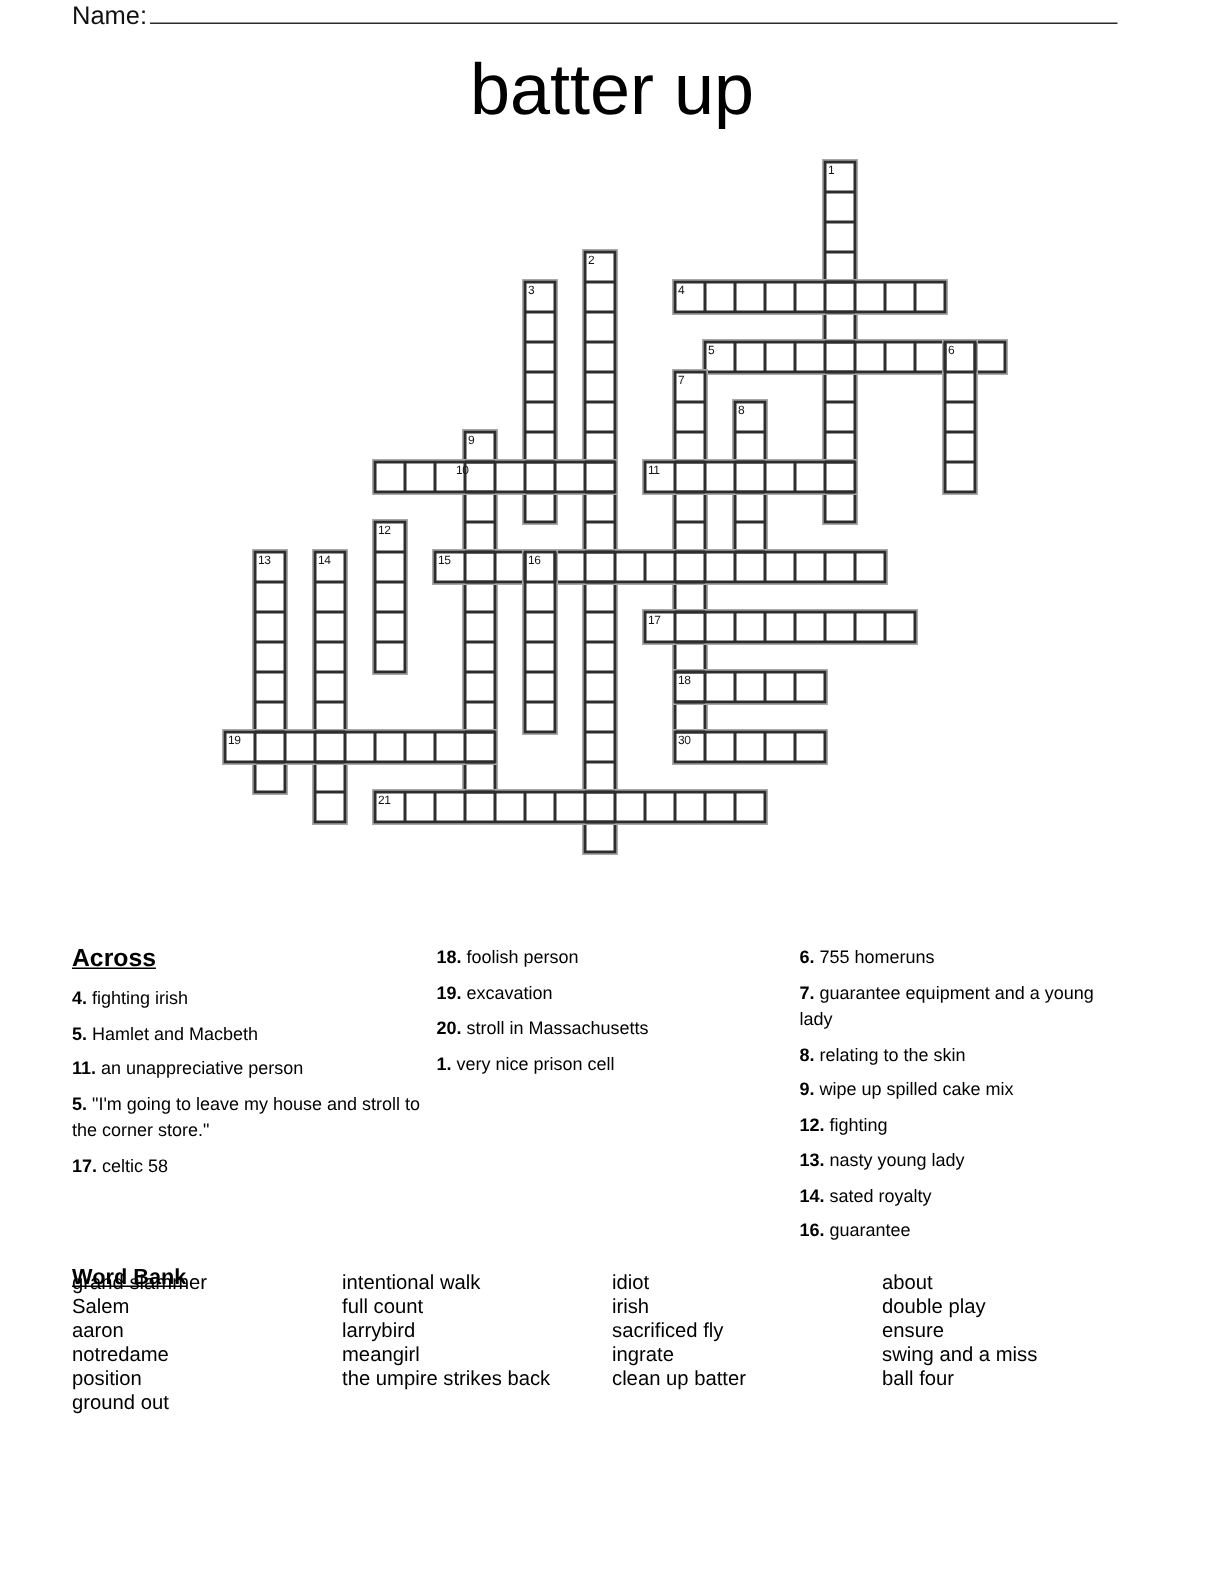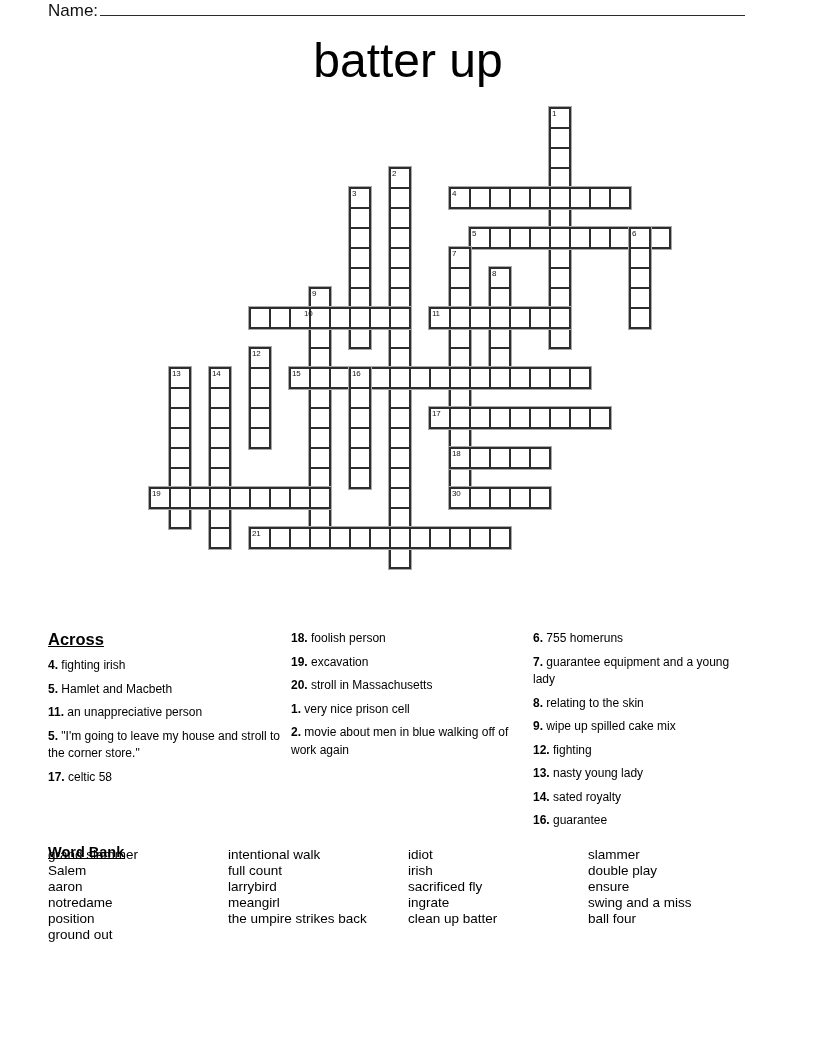--- a/index.html
+++ b/index.html
@@ -451,21 +451,20 @@
       <div class="clue"><span class="cnum">5.</span><span> Hamlet and Macbeth</span></div>
       <div class="clue"><span class="cnum">11.</span><span> an unappreciative person</span></div>
       <div class="clue"><span class="cnum">5.</span><span> "I'm going to leave my house and stroll to the corner store."</span></div>
       <div class="clue"><span class="cnum">17.</span><span> celtic 58</span></div>
     </div>
   <div class="clue-col c2">
       <div class="clue"><span class="cnum">18.</span><span> foolish person</span></div>
       <div class="clue"><span class="cnum">19.</span><span> excavation</span></div>
       <div class="clue"><span class="cnum">20.</span><span> stroll in Massachusetts</span></div>
       <div class="clue"><span class="cnum">1.</span><span> very nice prison cell</span></div>
-      <div class="clue"><span class="cnum">2.</span><span> movie about men in blue walking off of work again</span></div>
     </div>
   <div class="clue-col c3">
       <div class="clue"><span class="cnum">6.</span><span> 755 homeruns</span></div>
       <div class="clue"><span class="cnum">7.</span><span> guarantee equipment and a young lady</span></div>
       <div class="clue"><span class="cnum">8.</span><span> relating to the skin</span></div>
       <div class="clue"><span class="cnum">9.</span><span> wipe up spilled cake mix</span></div>
       <div class="clue"><span class="cnum">12.</span><span> fighting</span></div>
       <div class="clue"><span class="cnum">13.</span><span> nasty young lady</span></div>
       <div class="clue"><span class="cnum">14.</span><span> sated royalty</span></div>
       <div class="clue"><span class="cnum">16.</span><span> guarantee</span></div>
@@ -489,21 +488,21 @@
         <div class="wb-item">the umpire strikes back</div>
       </div>
     <div class="wb-col w3">
         <div class="wb-item">idiot</div>
         <div class="wb-item">irish</div>
         <div class="wb-item">sacrificed fly</div>
         <div class="wb-item">ingrate</div>
         <div class="wb-item">clean up batter</div>
       </div>
     <div class="wb-col w4">
-        <div class="wb-item">slammer</div>
+        <div class="wb-item">about</div>
         <div class="wb-item">double play</div>
         <div class="wb-item">ensure</div>
         <div class="wb-item">swing and a miss</div>
         <div class="wb-item">ball four</div>
       </div>
   </div>
 
 </div>
 
 </body></html>

